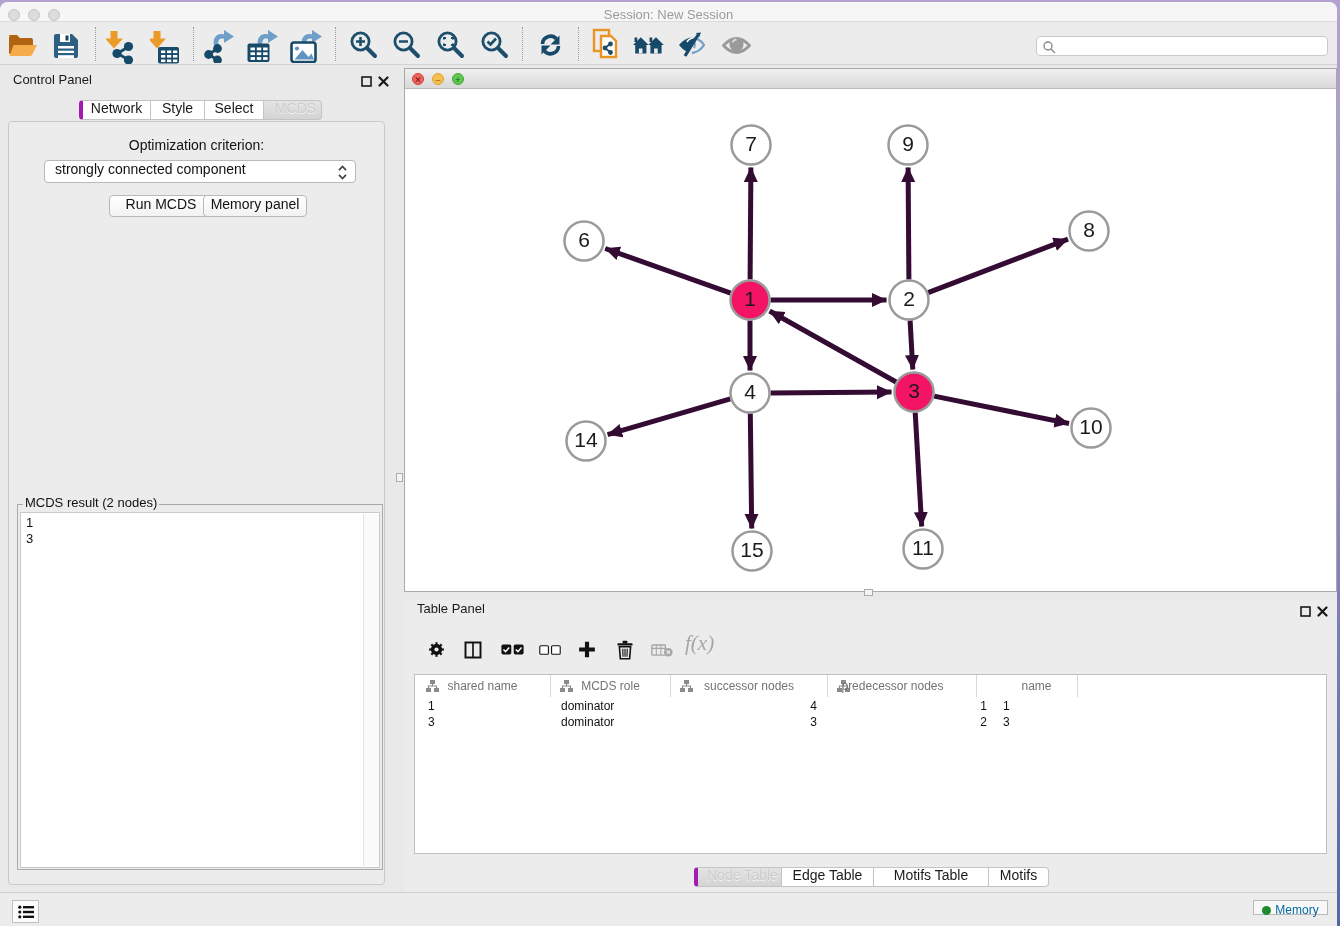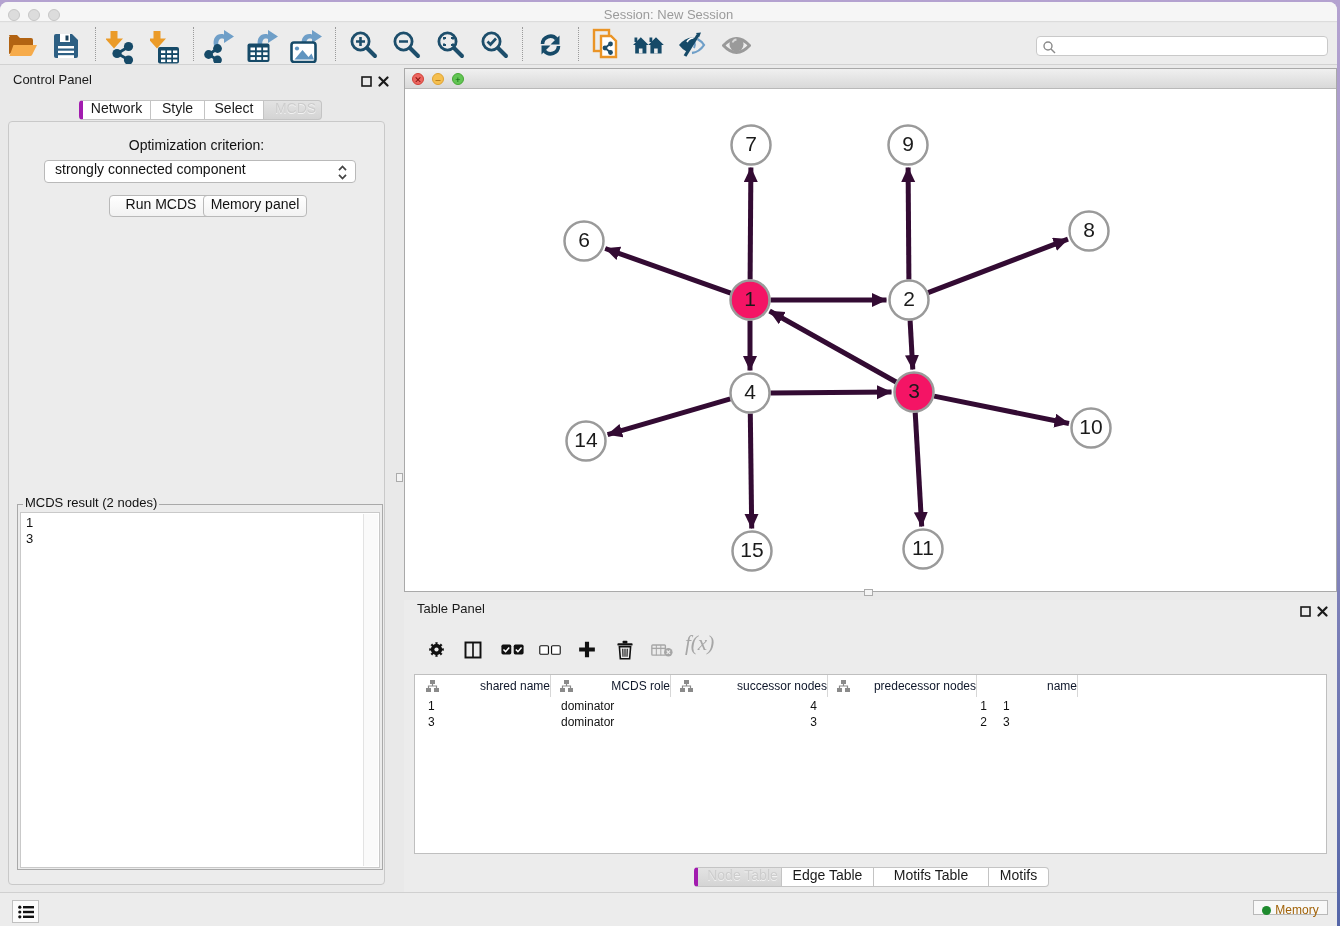--- a/index.html
+++ b/index.html
@@ -39,28 +39,28 @@
 #nettitle { position:absolute; left:0; top:0; width:100%; height:20px; background:linear-gradient(180deg,#f0f0f0,#d9d9d9); border-bottom:1px solid #b9b9b9; }
 #nettitle .txt { position:absolute; top:1px; width:100%; text-align:center; font-size:13px; color:#222; }
 .mtl { position:absolute; top:4px; width:12px; height:12px; border-radius:50%; font-size:9px; line-height:12px; text-align:center; }
 #graph { position:absolute; left:-1px; top:19px; }
 
 #tp { position:absolute; left:404px; top:598px; width:933px; height:292px; background:#ececec; }
 #tphead { position:absolute; left:13px; top:1px; font-size:13px; color:#1a1a1a; }
 #tptools { position:absolute; left:10px; top:25px; width:913px; height:40px; background:#ececec; }
 #tptable { position:absolute; left:10px; top:74px; width:913px; height:180px; background:#fff; border:1px solid #bfbfbf; }
 #thead { position:absolute; left:0; top:0; height:22px; background:#f2f2f2; border-bottom:1px solid #cfcfcf; }
-.th { position:absolute; top:0; height:22px; font-size:12px; color:#0f172a; text-align:right; border-right:1px solid #d7d7d7; line-height:22px; }
+.th { position:absolute; top:0; height:22px; font-size:12px; color:#737373; text-align:center; border-right:1px solid #d7d7d7; line-height:22px; }
 .td { position:absolute; font-size:12px; color:#111; }
 .hic { position:absolute; top:5px; }
 #tptabs { position:absolute; left:290px; top:267px; height:21px; display:flex; }
 
 #status { position:absolute; left:0; top:890px; width:100%; height:34px; background:#ececec; border-top:1px solid #d0d0d0; }
 #listbtn { position:absolute; left:12px; top:7px; width:27px; height:23px; background:#fbfbfb; border:1px solid #c0c0c0; }
-#membtn { position:absolute; right:9px; top:7px; width:75px; height:15px; background:#f8f8f8; border:1px solid #b9b9b9; font-size:12px; color:#a16207; text-align:center; line-height:19px; }
+#membtn { position:absolute; right:9px; top:7px; width:75px; height:15px; background:#f8f8f8; border:1px solid #b9b9b9; font-size:12px; color:#0369a1; text-align:center; line-height:19px; }
 #membtn .dot { display:inline-block; width:9px; height:9px; border-radius:50%; background:#1e8a2e; margin-right:4px; vertical-align:-1px; }
 </style>
 </head>
 <body>
 <div id="win">
   <div id="titlebar">
     <div class="tl t1"></div>
       <div class="tl t2"></div>
       <div class="tl t3"></div>
     <div id="wtitle">Session: New Session</div>

